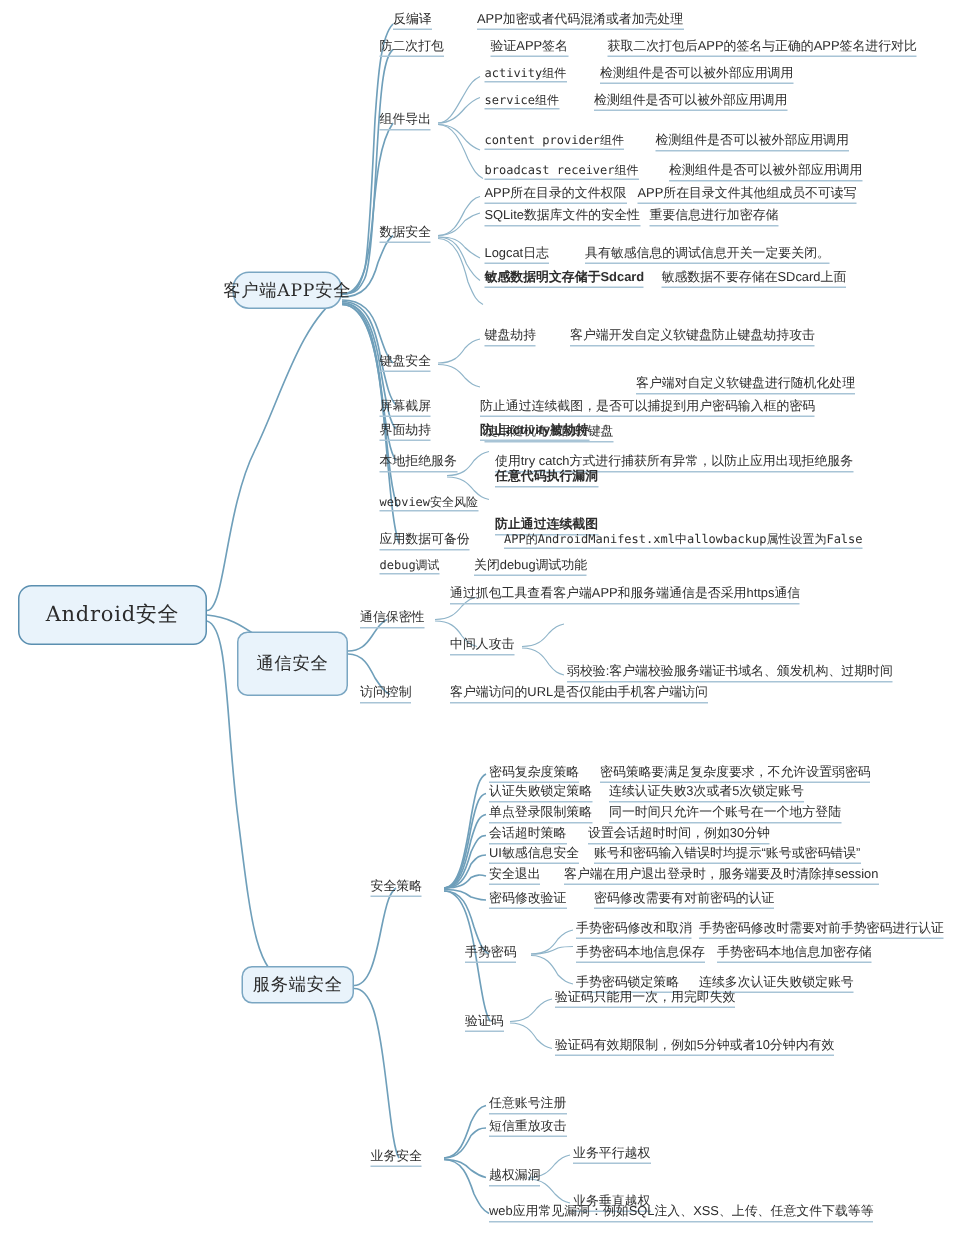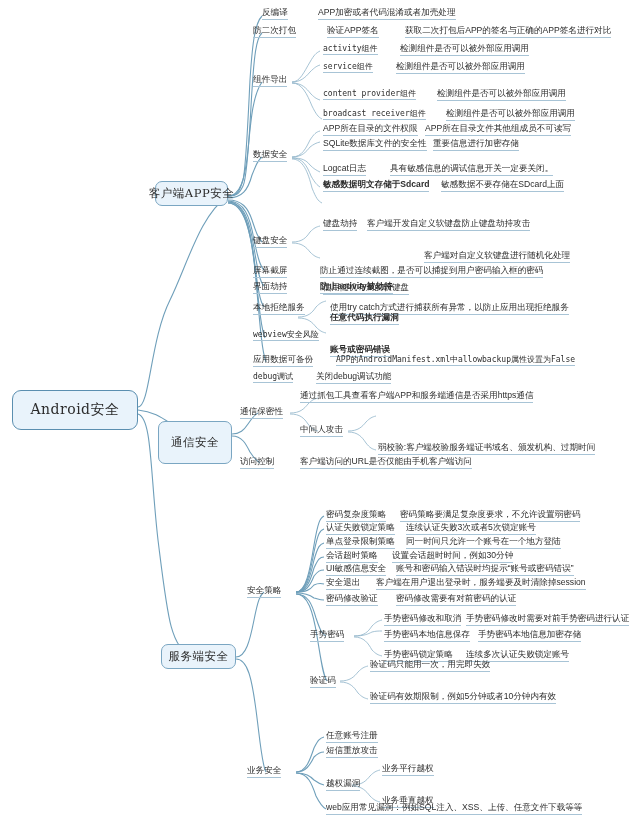--- a/index.html
+++ b/index.html
@@ -126,21 +126,21 @@
     <path class="thick" d="M296,773 C308,773 312,784 316,796 C320,804 322,807 326,809"></path>
 
     <path d="M352,785 C362,785 366,781 370,776 C374,772 376,771 380,770"></path>
     <path d="M352,786 C362,786 366,791 370,796 C374,800 376,801 380,802"></path>
   </svg>
 
   <div class="boxnode rootnode" style="left:12px;top:390px;width:126px;height:40px;">
     <span>Android安全</span>
   </div>
 
-  <div class="boxnode mainnode" style="left:155px;top:181px;width:73px;height:25px;">
+  <div class="boxnode mainnode" style="left:155px;top:181px;width:73px;height:25px;border-radius:11px;">
     <span>客户端APP安全</span>
   </div>
 
   <div class="boxnode mainnode" style="left:158px;top:421px;width:74px;height:43px;">
     <span>通信安全</span>
   </div>
 
   <div class="boxnode mainnode" style="left:161px;top:644px;width:75px;height:25px;">
     <span>服务端安全</span>
   </div>
@@ -167,36 +167,36 @@
   <div class="tnode sans" style="left:425px;top:124px;">APP所在目录文件其他组成员不可读写</div>
   <div class="tnode sans" style="left:323px;top:139px;">SQLite数据库文件的安全性</div>
   <div class="tnode sans" style="left:433px;top:139px;">重要信息进行加密存储</div>
   <div class="tnode sans" style="left:323px;top:164px;">Logcat日志</div>
   <div class="tnode sans" style="left:390px;top:164px;">具有敏感信息的调试信息开关一定要关闭。</div>
   <div class="tnode sans b" style="left:323px;top:180px;">敏感数据明文存储于Sdcard</div>
   <div class="tnode sans" style="left:441px;top:180px;">敏感数据不要存储在SDcard上面</div>
 
   <div class="tnode sans" style="left:253px;top:236px;">键盘安全</div>
   <div class="tnode sans" style="left:323px;top:219px;">键盘劫持</div>
-  <div class="tnode sans" style="left:367px;top:219px;">客户端开发自定义软键盘防止键盘劫持攻击</div>
+  <div class="tnode sans" style="left:380px;top:219px;">客户端开发自定义软键盘防止键盘劫持攻击</div>
   <div class="tnode sans" style="left:323px;top:251px;margin-top:32px;">使用随机布局的软键盘</div>
   <div class="tnode sans" style="left:424px;top:251px;">客户端对自定义软键盘进行随机化处理</div>
 
   <div class="tnode sans" style="left:253px;top:266px;text-align:right;">屏幕截屏</div>
   <div class="tnode sans" style="left:320px;top:266px;">防止通过连续截图，是否可以捕捉到用户密码输入框的密码</div>
 
   <div class="tnode sans" style="left:253px;top:282px;">界面劫持</div>
   <div class="tnode sans b" style="left:320px;top:282px;">防止activity被劫持</div>
 
   <div class="tnode sans" style="left:253px;top:303px;">本地拒绝服务</div>
   <div class="tnode sans" style="left:330px;top:303px;">使用try catch方式进行捕获所有异常，以防止应用出现拒绝服务</div>
 
   <div class="tnode mono" style="left:253px;top:330px;">webview安全风险</div>
   <div class="tnode sans b" style="left:330px;top:313px;">任意代码执行漏洞</div>
-  <div class="tnode sans b" style="left:330px;top:345px;">账号或密码错误</div>
+  <div class="tnode sans b" style="left:330px;top:345px;">防止通过连续截图</div>
 
   <div class="tnode sans" style="left:253px;top:355px;">应用数据可备份</div>
   <div class="tnode mono" style="left:336px;top:355px;">APP的AndroidManifest.xml中allowbackup属性设置为False</div>
 
   <div class="tnode mono" style="left:253px;top:372px;">debug调试</div>
   <div class="tnode sans" style="left:316px;top:372px;">关闭debug调试功能</div>
 
   <div class="tnode sans" style="left:240px;top:407px;">通信保密性</div>
   <div class="tnode sans" style="left:300px;top:391px;">通过抓包工具查看客户端APP和服务端通信是否采用https通信</div>
   <div class="tnode sans" style="left:300px;top:425px;">中间人攻击</div>

